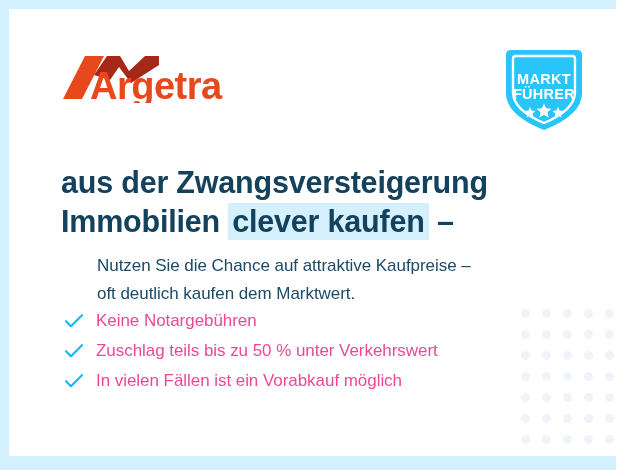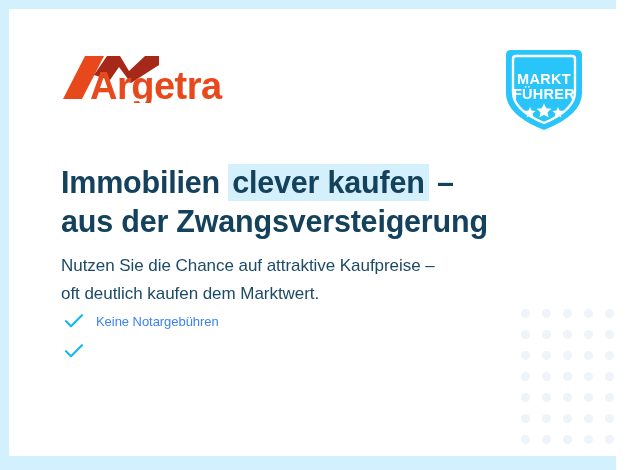--- a/index.html
+++ b/index.html
@@ -112,43 +112,43 @@
   #subheadline {
     position: absolute;
     left: 52px;
     top: 226px;
     width: 500px;
     font-size: 17px;
     color: #1d4a66;
     line-height: 28px;
     letter-spacing: -0.05px;
   }
-  .sub-line { display: block; white-space: nowrap; }
+  .sub-line { display: block; white-space: nowrap; margin-left: 36px; }
 
   
   #bullets {
     position: absolute;
     left: 55px;
     top: 297px;
     width: 460px;
   }
   .bullet {
     display: flex;
     align-items: center;
     height: 30px;
   }
   .bullet .check {
     flex: 0 0 32px;
     height: 20px;
     display: flex;
     align-items: center;
   }
   .bullet .btxt {
-    font-size: 13px;
-    color: #3b82f6;
+    font-size: 17px;
+    color: #ec4899;
     letter-spacing: -0.05px;
     white-space: nowrap;
   }
 </style>
 </head>
 <body>
 
 <div id="stage">
 
   <div id="card">
@@ -212,22 +212,22 @@
       <text x="46" y="54" text-anchor="middle" font-family="'Liberation Sans', sans-serif" font-size="14.5" font-weight="bold" fill="#ffffff" letter-spacing="0.3">FÜHRER</text>
 
       <g fill="#ffffff">
         <path d="M32,62 l1.6,3.6 3.9,0.4 -2.9,2.6 0.8,3.8 -3.4,-2 -3.4,2 0.8,-3.8 -2.9,-2.6 3.9,-0.4 Z"></path>
         <path d="M46,58.5 l2.2,4.8 5.2,0.5 -3.9,3.5 1.1,5.1 -4.6,-2.7 -4.6,2.7 1.1,-5.1 -3.9,-3.5 5.2,-0.5 Z"></path>
         <path d="M60,62 l1.6,3.6 3.9,0.4 -2.9,2.6 0.8,3.8 -3.4,-2 -3.4,2 0.8,-3.8 -2.9,-2.6 3.9,-0.4 Z"></path>
       </g>
     </svg>
 
     <h1 id="headline">
+      <span class="hl-line">aus der Zwangsversteigerung</span>
       <span class="hl-line"><span>Immobilien </span><span class="hl">clever kaufen</span><span> –</span></span>
-      <span class="hl-line">aus der Zwangsversteigerung</span>
     </h1>
 
     <p id="subheadline">
       <span class="sub-line">Nutzen Sie die Chance auf attraktive Kaufpreise –</span>
       <span class="sub-line">oft deutlich kaufen dem Marktwert.</span>
     </p>
 
     <ul id="bullets" style="list-style:none;margin:0;padding:0">
       <li class="bullet">
         <span class="check">
@@ -236,17 +236,26 @@
             </svg>
         </span>
         <span class="btxt">Keine Notargebühren</span>
       </li>
       <li class="bullet">
         <span class="check">
           <svg width="20" height="16" viewBox="0 0 20 16">
               <path d="M2,8.2 L7,13.2 L18,2.2" fill="none" stroke="#17b9f3" stroke-width="2.2" stroke-linecap="round" stroke-linejoin="round"></path>
             </svg>
         </span>
+        <span class="btxt">Zuschlag teils bis zu 50 % unter Verkehrswert</span>
+      </li>
+      <li class="bullet">
+        <span class="check">
+          <svg width="20" height="16" viewBox="0 0 20 16">
+              <path d="M2,8.2 L7,13.2 L18,2.2" fill="none" stroke="#17b9f3" stroke-width="2.2" stroke-linecap="round" stroke-linejoin="round"></path>
+            </svg>
+        </span>
+        <span class="btxt">In vielen Fällen ist ein Vorabkauf möglich</span>
       </li>
     </ul>
 
   </div>
 </div>
 
 </body></html>

